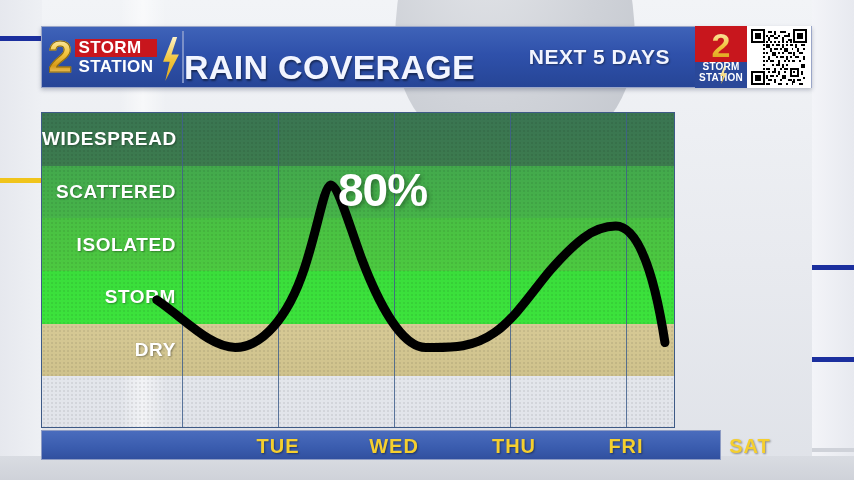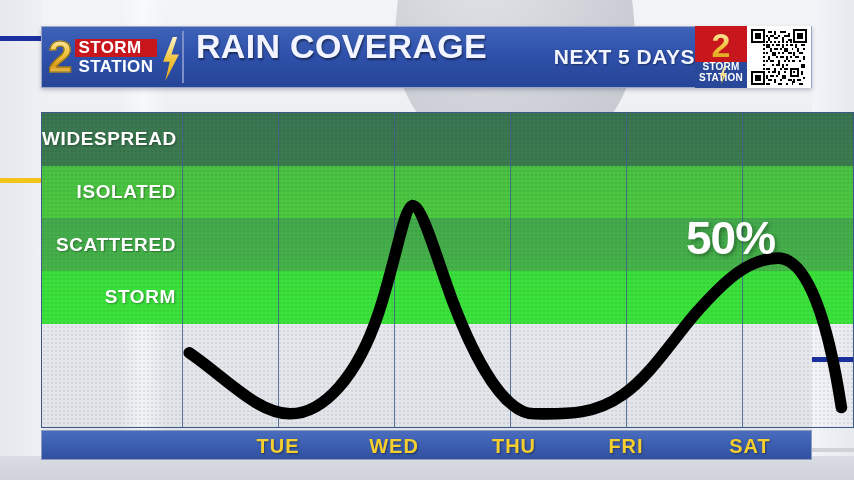--- a/index.html
+++ b/index.html
@@ -85,29 +85,29 @@
     background:transparent; color:#fff; font-size:17px; font-weight:bold;
     letter-spacing:.4px; line-height:19px; padding:0 4px 0 3px;
   }
   #logo-bolt{
     position:absolute; left:118px; top:10px;
     width:22px; height:44px;
     background:linear-gradient(180deg,#fff4c8,#f1c53e 50%,#e0a71c);
     clip-path:polygon(58% 0,14% 56%,44% 56%,24% 100%,86% 40%,52% 40%,78% 0);
   }
   #header-div{ width:2px; background:#7b90c8; margin:4px 0; }
-  #title-wrap{ flex:1; display:flex; align-items:flex-start; padding-left:12px; }
+  #title-wrap{ flex:1; display:flex; align-items:flex-end; }
   #chart-title{
     color:#f2f5ff; font-size:34px; font-weight:bold; letter-spacing:.3px;
     text-shadow:1px 2px 2px rgba(0,0,0,.45);
   }
   #header-right{ display:flex; align-items:center; }
   #next-days{
     color:#f2f5ff; font-size:21px; font-weight:bold; letter-spacing:.5px;
-    padding-right:0; text-shadow:1px 1px 2px rgba(0,0,0,.4);
+    padding-right:25px; text-shadow:1px 1px 2px rgba(0,0,0,.4);
   }
   
   #corner-logo{
     width:52px; height:62px; position:relative;
     background:linear-gradient(180deg,#c8161d 0%,#c8161d 58%,#2a4899 58%,#2a4899 100%);
     display:flex; flex-direction:column; align-items:center; justify-content:flex-start;
     overflow:hidden;
   }
   #corner-2{
     font-size:34px; font-weight:bold; line-height:34px; margin-top:2px;
@@ -122,21 +122,21 @@
     clip-path:polygon(58% 0,14% 56%,44% 56%,24% 100%,86% 40%,52% 40%,78% 0);
   }
   #qr{
     width:64px; height:62px; background:#fff; padding:4px;
     display:flex; align-items:center; justify-content:center;
   }
   #qr svg{ display:block; }
 
   
   #chart{
-    position:absolute; left:41px; top:112px; width:813px; height:316px;
+    position:absolute; left:41px; top:112px; width:634px; height:316px;
     border:1px solid #3d5a86;
     overflow:hidden;
   }
   .band{ position:relative; width:100%; height:52.6667px; display:flex; align-items:center; }
   .band-label{
     color:#ffffff; font-size:19px; font-weight:bold; letter-spacing:.6px;
     width:140px; text-align:right; padding-right:6px;
     text-shadow:1px 1px 2px rgba(0,0,0,.35);
     position:relative; z-index:3;
   }
@@ -149,21 +149,21 @@
   }
   #curve{ position:absolute; inset:0; z-index:4; pointer-events:none; }
   .pct{
     position:absolute; z-index:5; color:#fff; font-weight:bold;
     font-size:46px; line-height:1; letter-spacing:-1px;
     text-shadow:2px 2px 4px rgba(0,0,0,.35);
   }
 
   
   #axis{
-    position:absolute; left:41px; top:430px; width:771px; height:30px;
+    position:absolute; left:41px; top:430px; width:680px; height:30px;
     background:linear-gradient(180deg,#4a6cbd,#3a5cae 60%,#31509f);
     border:1px solid #8e9cc4;
     display:flex; align-items:center;
   }
   #axis .day{
     position:absolute; color:#f5cf2e; font-size:20px; font-weight:bold;
     letter-spacing:1px; transform:translateX(-50%); top:4px;
     text-shadow:1px 1px 2px rgba(0,0,0,.4);
   }
 </style>
@@ -338,28 +338,31 @@
       </svg>
     </div>
   </div>
 </div>
 
 <div id="chart">
 
   <div class="band" style="background:linear-gradient(180deg,#3a7552,#3c7b4e)">
     <div class="band-label">WIDESPREAD</div>
   </div>
+  <div class="band" style="background:linear-gradient(180deg,#43a94c,#46b349)">
+    <div class="band-label">SCATTERED</div>
+  </div>
   <div class="band" style="background:linear-gradient(180deg,#49c043,#4cc940)">
     <div class="band-label">ISOLATED</div>
   </div>
-  <div class="band" style="background:linear-gradient(180deg,#43a94c,#46b349)">
-    <div class="band-label">SCATTERED</div>
-  </div>
   <div class="band" style="background:linear-gradient(180deg,#3ade3b,#3ce33c)">
     <div class="band-label">STORM</div>
+  </div>
+  <div class="band" style="background:linear-gradient(180deg,#d6c995,#cfc28c)">
+    <div class="band-label">DRY</div>
   </div>
 
   <div id="noise"></div>
 
   <div id="grid">
     <div class="gl" style="left:140px"></div>
     <div class="gl" style="left:236px"></div>
     <div class="gl" style="left:352px"></div>
     <div class="gl" style="left:468px"></div>
     <div class="gl" style="left:584px"></div>
@@ -372,20 +375,21 @@
              C 268,286 300,250 320,190
              C 336,142 344,90 352,88
              C 361,88 372,128 390,178
              C 412,236 440,286 468,286
              C 496,286 524,288 552,268
              C 578,250 598,218 620,192
              C 650,158 672,138 700,138
              C 722,138 744,176 760,280" fill="none" stroke="#000000" stroke-width="11" stroke-linecap="round" stroke-linejoin="round"></path>
   </svg>
 
+  <div class="pct" style="left:296px; top:54px">80%</div>
   <div class="pct" style="left:644px; top:102px">50%</div>
 </div>
 
 <div id="axis">
   <div class="day" style="left:236px">TUE</div>
   <div class="day" style="left:352px">WED</div>
   <div class="day" style="left:472px">THU</div>
   <div class="day" style="left:584px">FRI</div>
   <div class="day" style="left:708px">SAT</div>
 </div>

